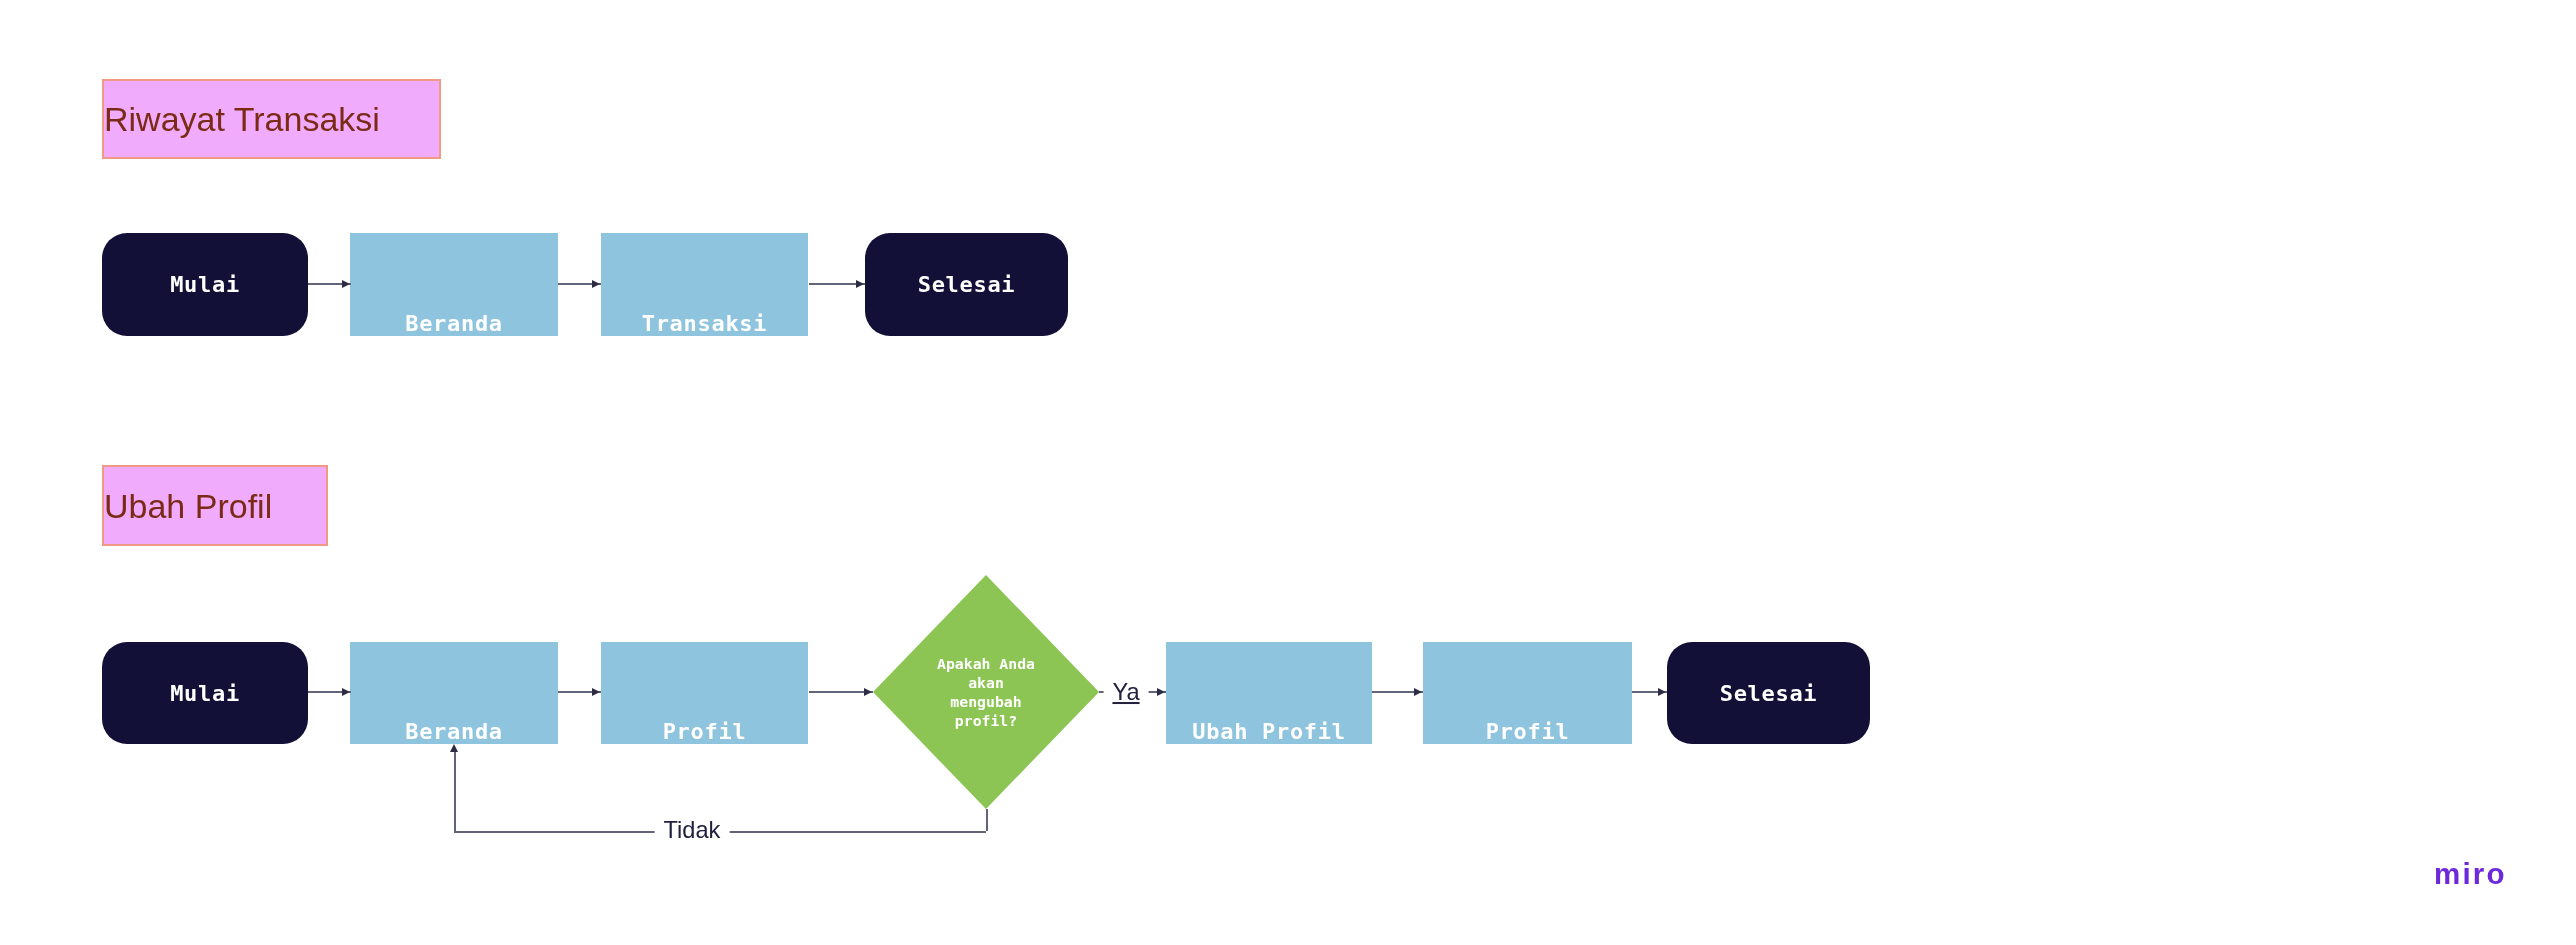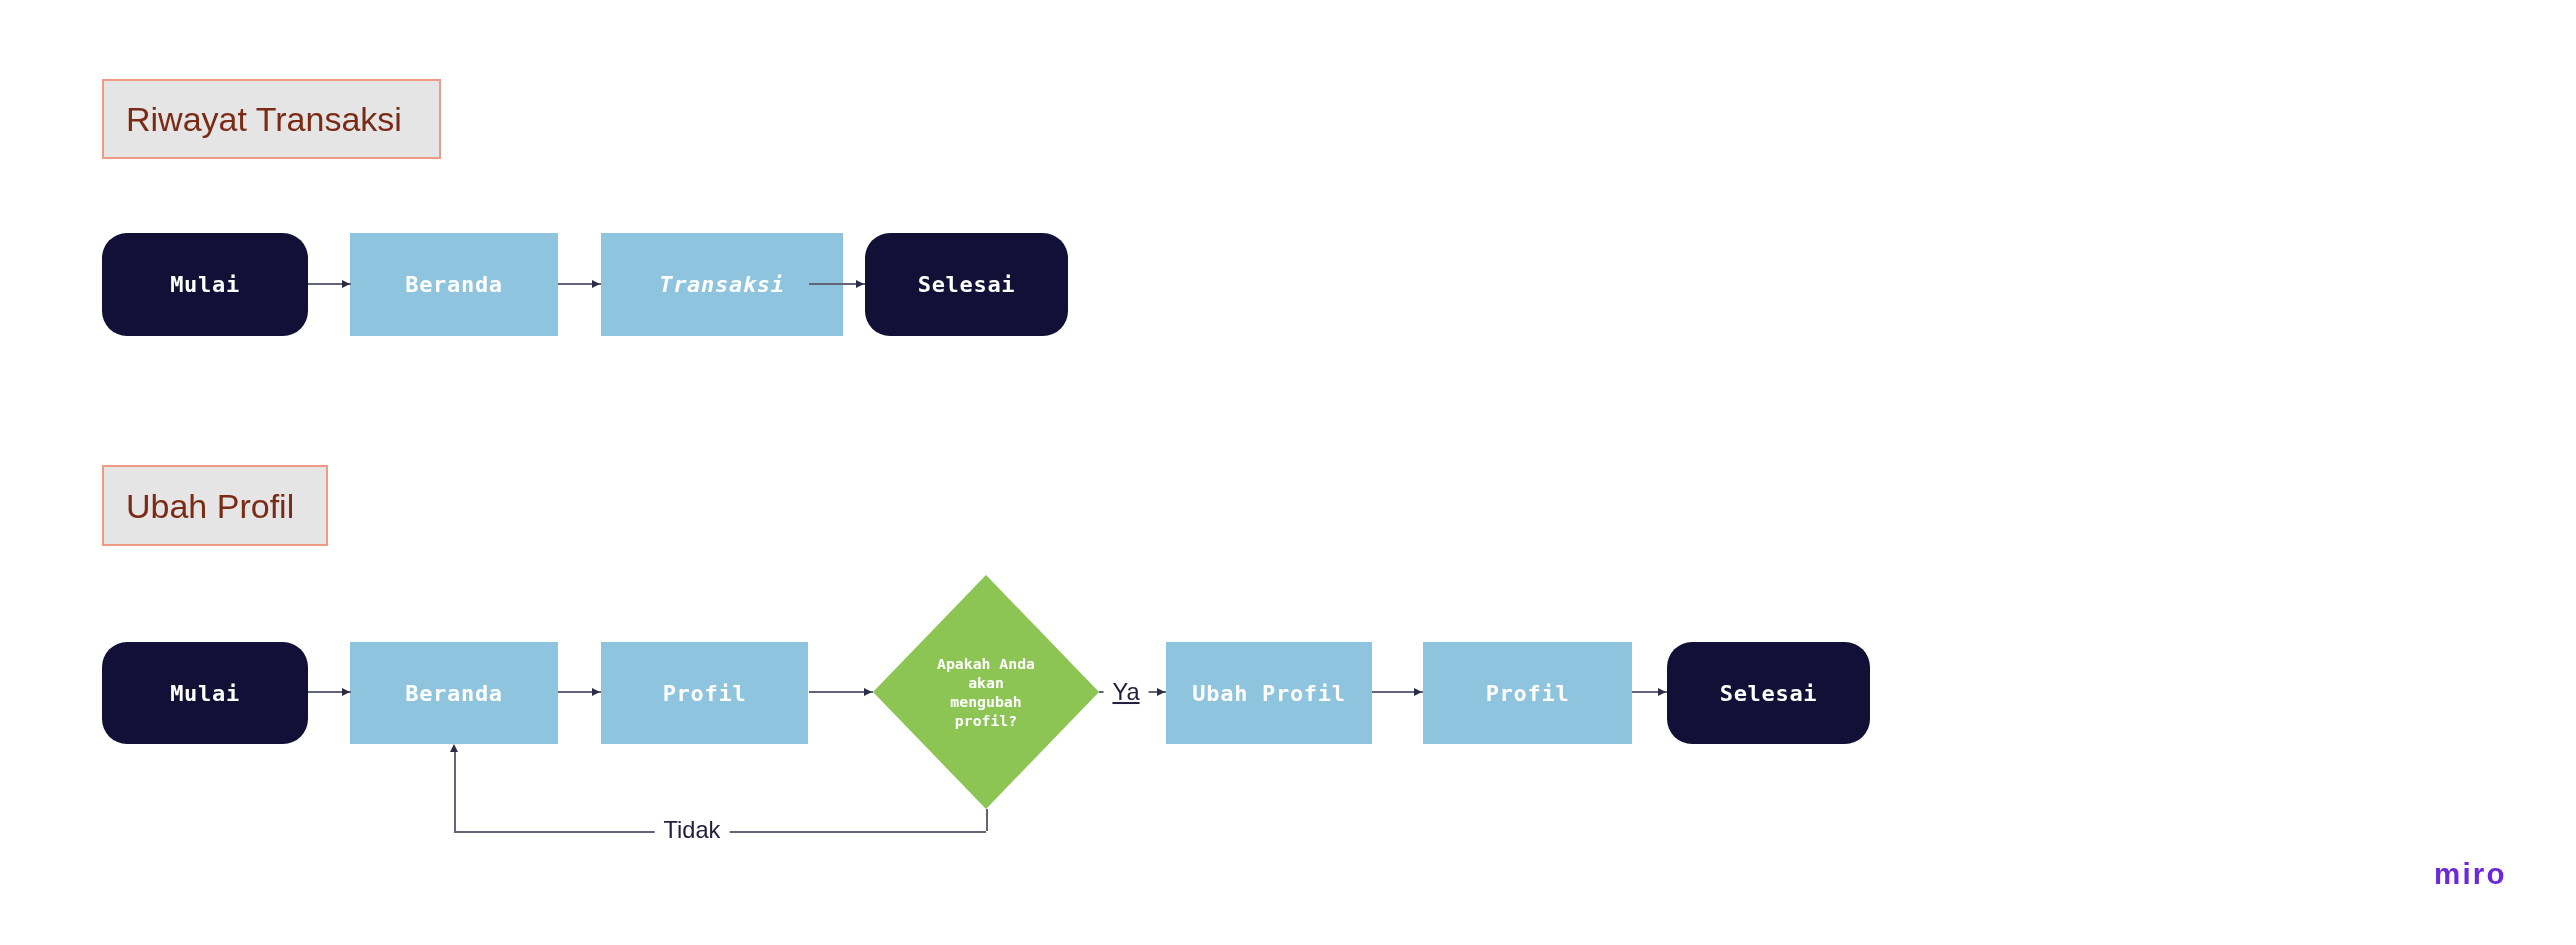--- a/index.html
+++ b/index.html
@@ -1,26 +1,26 @@
 <!DOCTYPE html>
 <html style="font-size:11.8px"><head>
 <meta charset="utf-8">
 <style>
   html,body{margin:0;padding:0;background:#ffffff;}
   #board{position:relative;width:2576px;height:946px;background:#ffffff;overflow:hidden;
          font-family:"Liberation Sans",sans-serif;}
 
-  .section-title{position:absolute;box-sizing:border-box;background:#e5e5e5;border:2.2px solid #f09a85;
+  .section-title{position:absolute;box-sizing:border-box;background:#f0abfc;border:2.2px solid #f09a85;
     color:#7b2a16;font:400 34px/1 "Liberation Sans",sans-serif;display:flex;align-items:center;
-    padding-left:22px;}
+    padding-left:0;}
 
   .node{position:absolute;box-sizing:border-box;display:flex;align-items:center;justify-content:center;
     color:#ffffff;font:700 22px "DejaVu Sans Mono",monospace;letter-spacing:0.7px;}
   .node.terminal{background:#121036;border-radius:25px;}
-  .node.process{background:#8ec4dd;}
+  .node.process{background:#8ec4dd;align-items:flex-end;}
 
   .diamond{position:absolute;background:#8cc553;
     clip-path:polygon(50% 0,100% 50%,50% 100%,0 50%);
     display:flex;flex-direction:column;align-items:center;justify-content:center;
     color:#ffffff;font:700 14.8px/19px "DejaVu Sans Mono",monospace;text-align:center;}
 
   .hline{position:absolute;height:1.5px;background:#63637a;}
   .vline{position:absolute;width:1.5px;background:#63637a;}
   .head-right{position:absolute;width:0;height:0;border-top:4.4px solid transparent;
     border-bottom:4.4px solid transparent;border-left:8.9px solid #2c2c44;}
@@ -41,21 +41,21 @@
   <div class="section-title" style="left:102px;top:79px;width:339px;height:80px;">
     <span>Riwayat Transaksi</span>
   </div>
 
   <div class="node terminal" style="left:102px;top:233px;width:206px;height:103px;">
     <span>Mulai</span>
   </div>
   <div class="node process" style="left:350px;top:233px;width:208px;height:103px;">
     <span>Beranda</span>
   </div>
-  <div class="node process" style="left:601px;top:233px;width:242px;height:103px;font-style:italic;">
+  <div class="node process" style="left:601px;top:233px;width:207px;height:103px;">
     <span>Transaksi</span>
   </div>
   <div class="node terminal" style="left:865px;top:233px;width:203px;height:103px;">
     <span>Selesai</span>
   </div>
 
   <div class="hline" style="left:308px;top:283px;width:43px;"></div>
   <div class="head-right" style="left:342px;top:280px;"></div>
   <div class="hline" style="left:558px;top:283px;width:43px;"></div>
   <div class="head-right" style="left:592px;top:280px;"></div>

